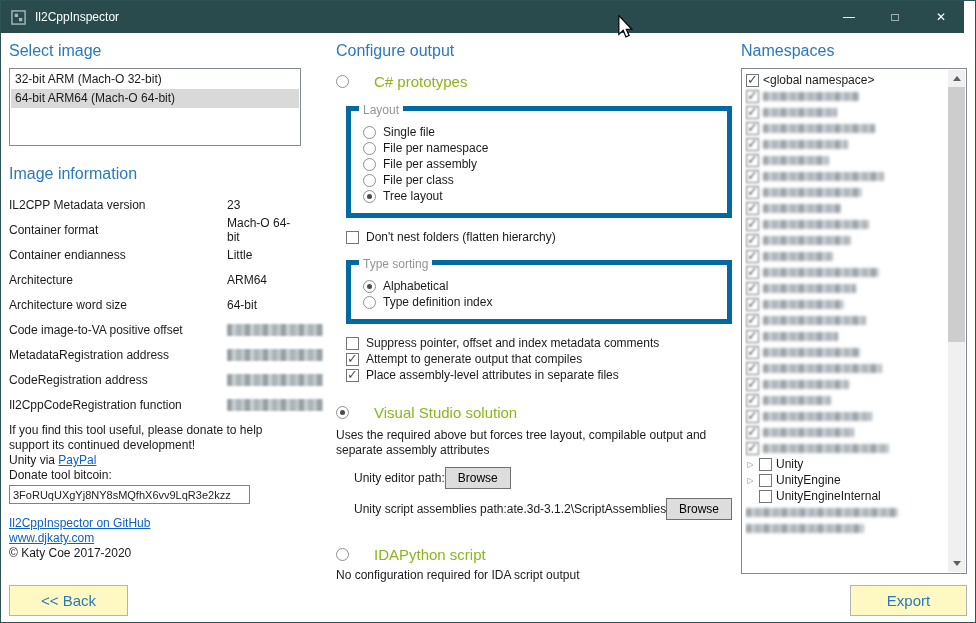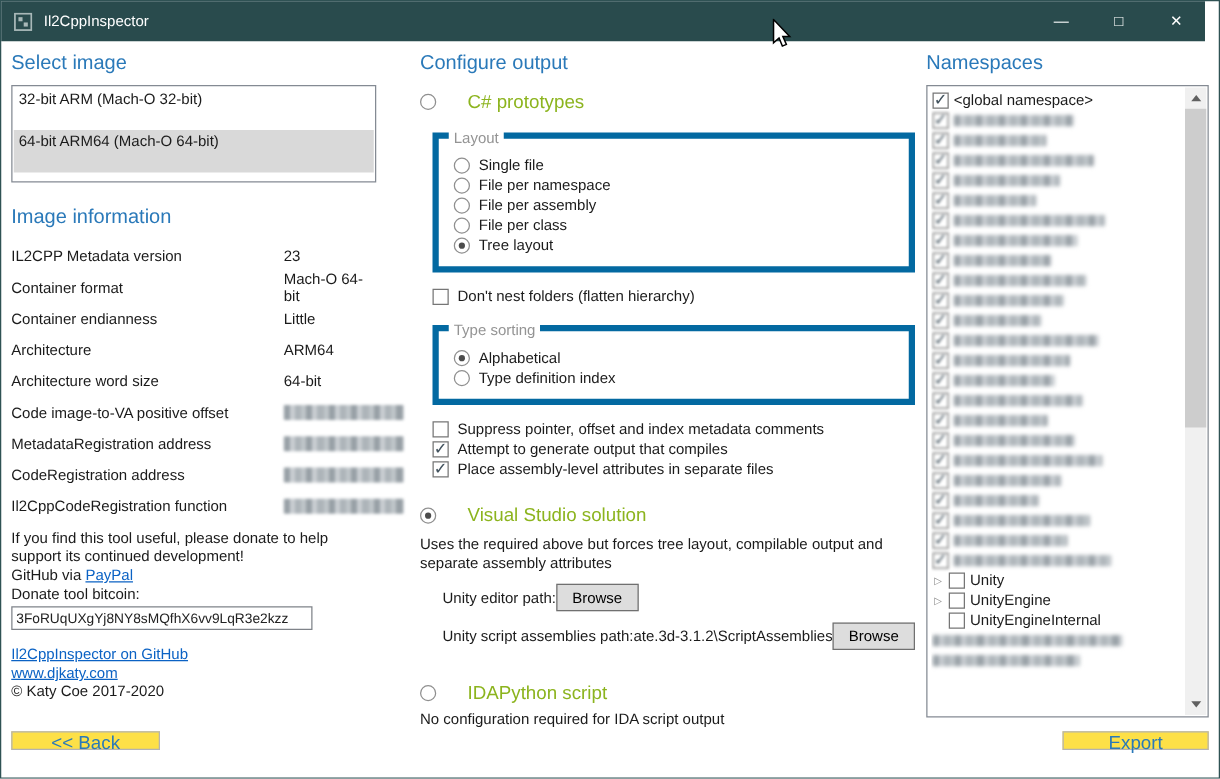--- a/index.html
+++ b/index.html
@@ -11,33 +11,33 @@
   .title-text{color:#fff;font-size:12px;}
   .title-buttons{margin-left:auto;display:flex;height:100%;}
   .title-btn{width:46px;height:100%;display:flex;align-items:center;justify-content:center;color:#fff;font-size:12px;cursor:pointer;}
   .heading{color:#2a79b9;font-size:16px;line-height:20px;}
   .mt18{margin-top:18px;}
   .mt12{margin-top:12px;}
 
   
   .col-left{position:absolute;left:8px;top:40px;width:292px;}
   .listbox{margin-top:7px;height:78px;border:1px solid #848a93;padding:1px;overflow:hidden;background:#fff;}
-  .list-item{height:34px;line-height:19px;padding:0 4px;white-space:nowrap;cursor:default;}
+  .list-item{height:19px;line-height:19px;padding:0 4px;white-space:nowrap;cursor:default;}
   .list-item.selected{background:#d9d9d9;}
   .info-table{margin-top:8px;}
   .info-row{display:flex;align-items:center;height:25px;}
   .info-label{width:218px;flex:none;}
   .info-value{flex:1;}
   .blurbar{display:inline-block;height:9px;background:repeating-linear-gradient(90deg,#98a0a6 0 5px,#c9ced2 5px 9px,#adb4b9 9px 14px,#bfc5c9 14px 18px);filter:blur(1.3px);border-radius:1px;flex:none;}
   .val-blur{width:96px;height:12px;}
   .donate{margin-top:6px;line-height:15px;width:288px;}
   .dline{line-height:15px;}
   .link{color:#0b62c4;text-decoration:underline;cursor:pointer;}
   .bitcoin{display:block;margin-top:2px;width:241px;height:19px;border:1px solid #7f8389;font-family:"Liberation Sans",sans-serif;font-size:11px;padding:0 3px;color:#222;background:#fff;}
-  .big-btn{position:absolute;height:15px;background:#fde047;border:1px solid #b3b3b3;color:#2a79b9;font-size:15px;font-family:"Liberation Sans",sans-serif;cursor:pointer;}
+  .big-btn{position:absolute;height:31px;background:#fef9c3;border:1px solid #b3b3b3;color:#2a79b9;font-size:15px;font-family:"Liberation Sans",sans-serif;cursor:pointer;}
   .back-btn{left:8px;top:584px;width:119px;}
   .export-btn{left:849px;top:584px;width:117px;}
 
   
   .col-mid{position:absolute;left:335px;top:40px;width:400px;}
   .radio-row{display:flex;align-items:center;gap:25px;}
   .green{color:#8cb41e;font-size:15px;}
   .radio{width:13px;height:13px;border:1px solid #8f8f8f;border-radius:50%;background:#fff;position:relative;flex:none;}
   .radio.on::after{content:"";position:absolute;inset:3px;background:#4c4c4c;border-radius:50%;}
   .cb{width:13px;height:13px;border:1px solid #767676;background:#fff;position:relative;flex:none;}
@@ -139,21 +139,21 @@
         <div class="info-row">
           <span class="info-label">CodeRegistration address</span>
           <span class="blurbar val-blur"></span>
         </div>
         <div class="info-row">
           <span class="info-label">Il2CppCodeRegistration function</span>
           <span class="blurbar val-blur"></span>
         </div>
       </div>
     <p class="donate">If you find this tool useful, please donate to help support its continued development!</p>
-    <p class="dline"><span>GitHub via </span><a class="link">PayPal</a></p>
+    <p class="dline"><span>Unity via </span><a class="link">PayPal</a></p>
     <p class="dline">Donate tool bitcoin:</p>
     <input class="bitcoin" value="3FoRUqUXgYj8NY8sMQfhX6vv9LqR3e2kzz" style="">
     <p class="dline mt12"><a class="link">Il2CppInspector on GitHub</a></p>
     <p class="dline"><a class="link">www.djkaty.com</a></p>
     <p class="dline">© Katy Coe 2017-2020</p>
   </div>
   <button class="big-btn back-btn">&lt;&lt; Back</button>
 
   <div class="col-mid">
     <div class="heading">Configure output</div>

